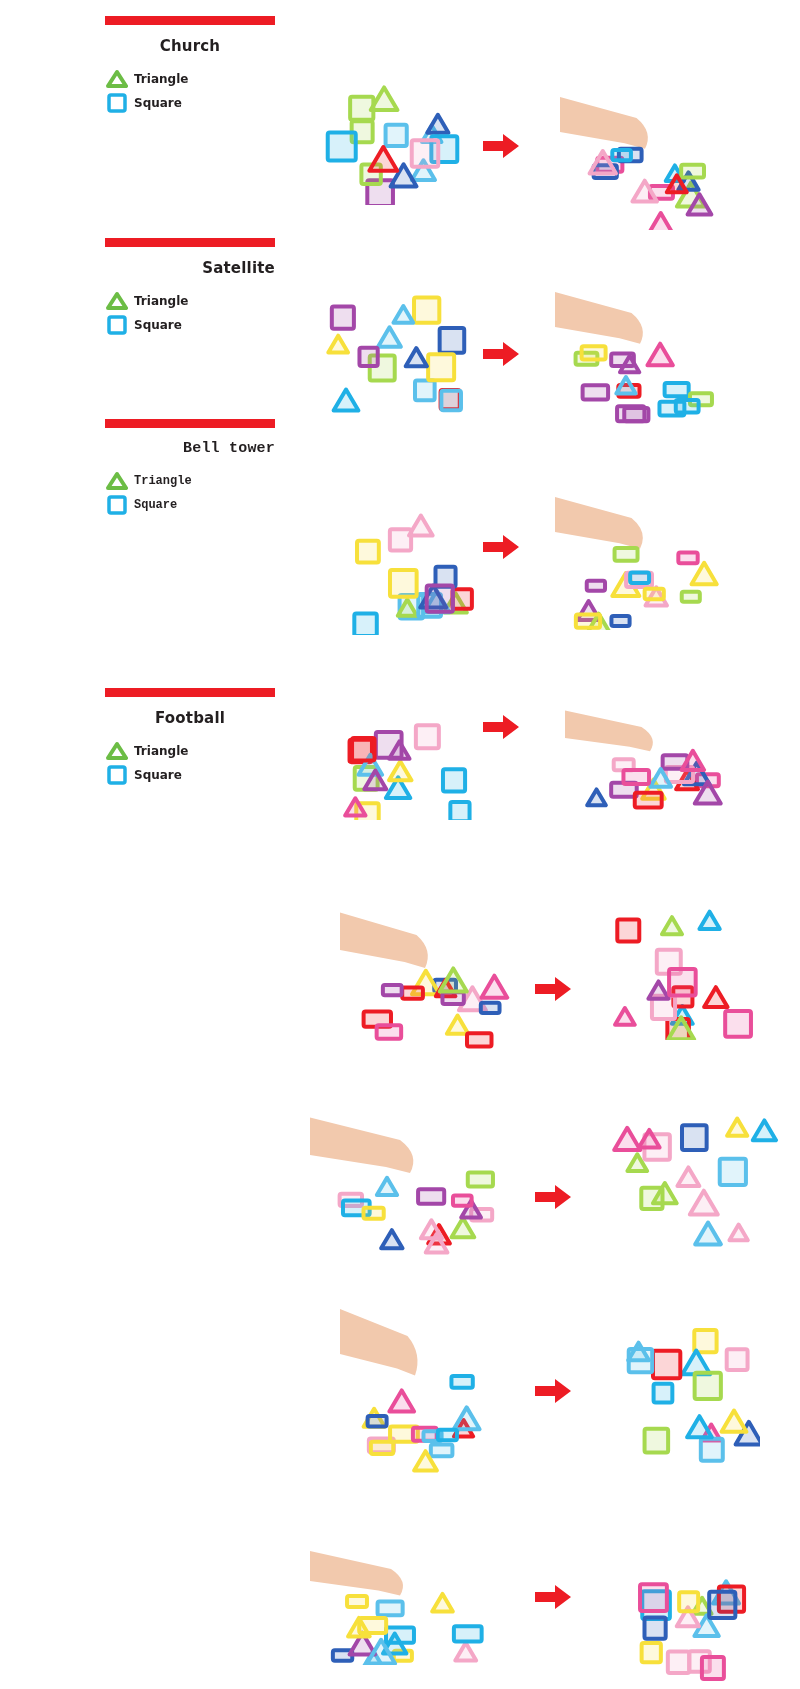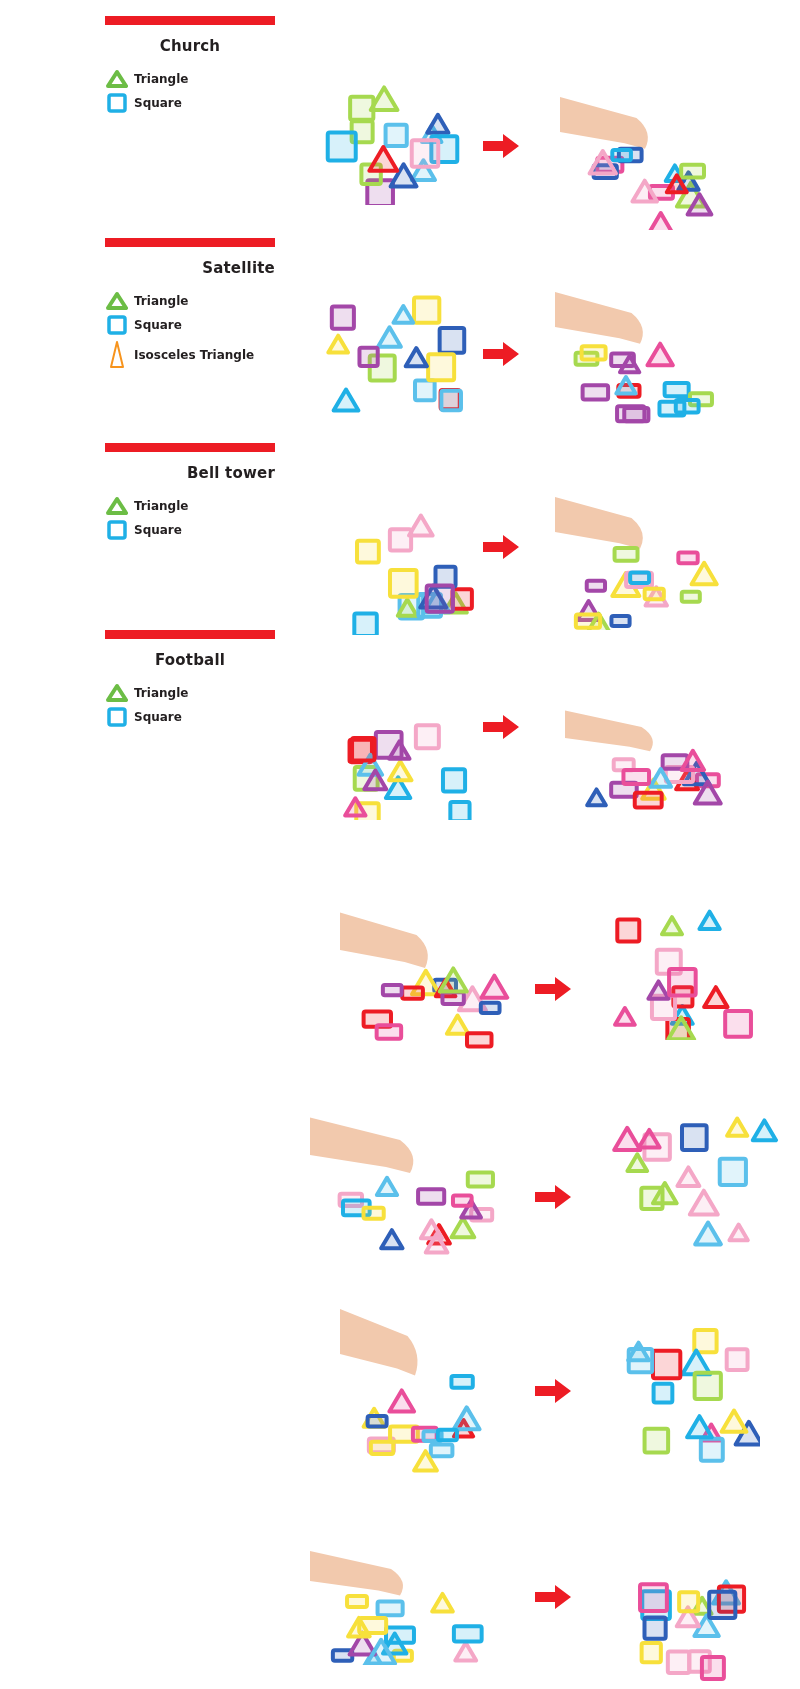--- a/index.html
+++ b/index.html
@@ -58,32 +58,24 @@
       <span>Triangle</span>
     </div>
     <div class="item">
       <span class="ico">
           <svg width="22" height="22">
             <rect x="3" y="3" width="16" height="16" rx="2" fill="none" stroke="#1fb0e6" stroke-width="3.5"></rect>
           </svg>
         </span>
       <span>Square</span>
     </div>
-    <div class="item iso">
-      <span class="ico">
-          <svg width="20" height="30">
-            <polygon points="10,2 16,27 4,27" fill="none" stroke="#f7941d" stroke-width="2" stroke-linejoin="round"></polygon>
-          </svg>
-        </span>
-      <span>Isosceles Triangle</span>
-    </div>
   </div>
 </div>
 
-<div class="legend" style="top:443px;">
+<div class="legend" style="top:419px;font-family:Liberation Mono, monospace;">
   <div class="bar"></div>
   <div class="title">Bell tower</div>
   <div class="items">
     <div class="item">
       <span class="ico">
           <svg width="22" height="20">
             <polygon points="11,3 20,17 2,17" fill="none" stroke="#6cbd45" stroke-width="4" stroke-linejoin="round"></polygon>
           </svg>
         </span>
       <span>Triangle</span>
@@ -92,21 +84,21 @@
       <span class="ico">
           <svg width="22" height="22">
             <rect x="3" y="3" width="16" height="16" rx="2" fill="none" stroke="#1fb0e6" stroke-width="3.5"></rect>
           </svg>
         </span>
       <span>Square</span>
     </div>
   </div>
 </div>
 
-<div class="legend" style="top:630px;">
+<div class="legend" style="top:688px;">
   <div class="bar"></div>
   <div class="title center">Football</div>
   <div class="items">
     <div class="item">
       <span class="ico">
           <svg width="22" height="20">
             <polygon points="11,3 20,17 2,17" fill="none" stroke="#6cbd45" stroke-width="4" stroke-linejoin="round"></polygon>
           </svg>
         </span>
       <span>Triangle</span>

